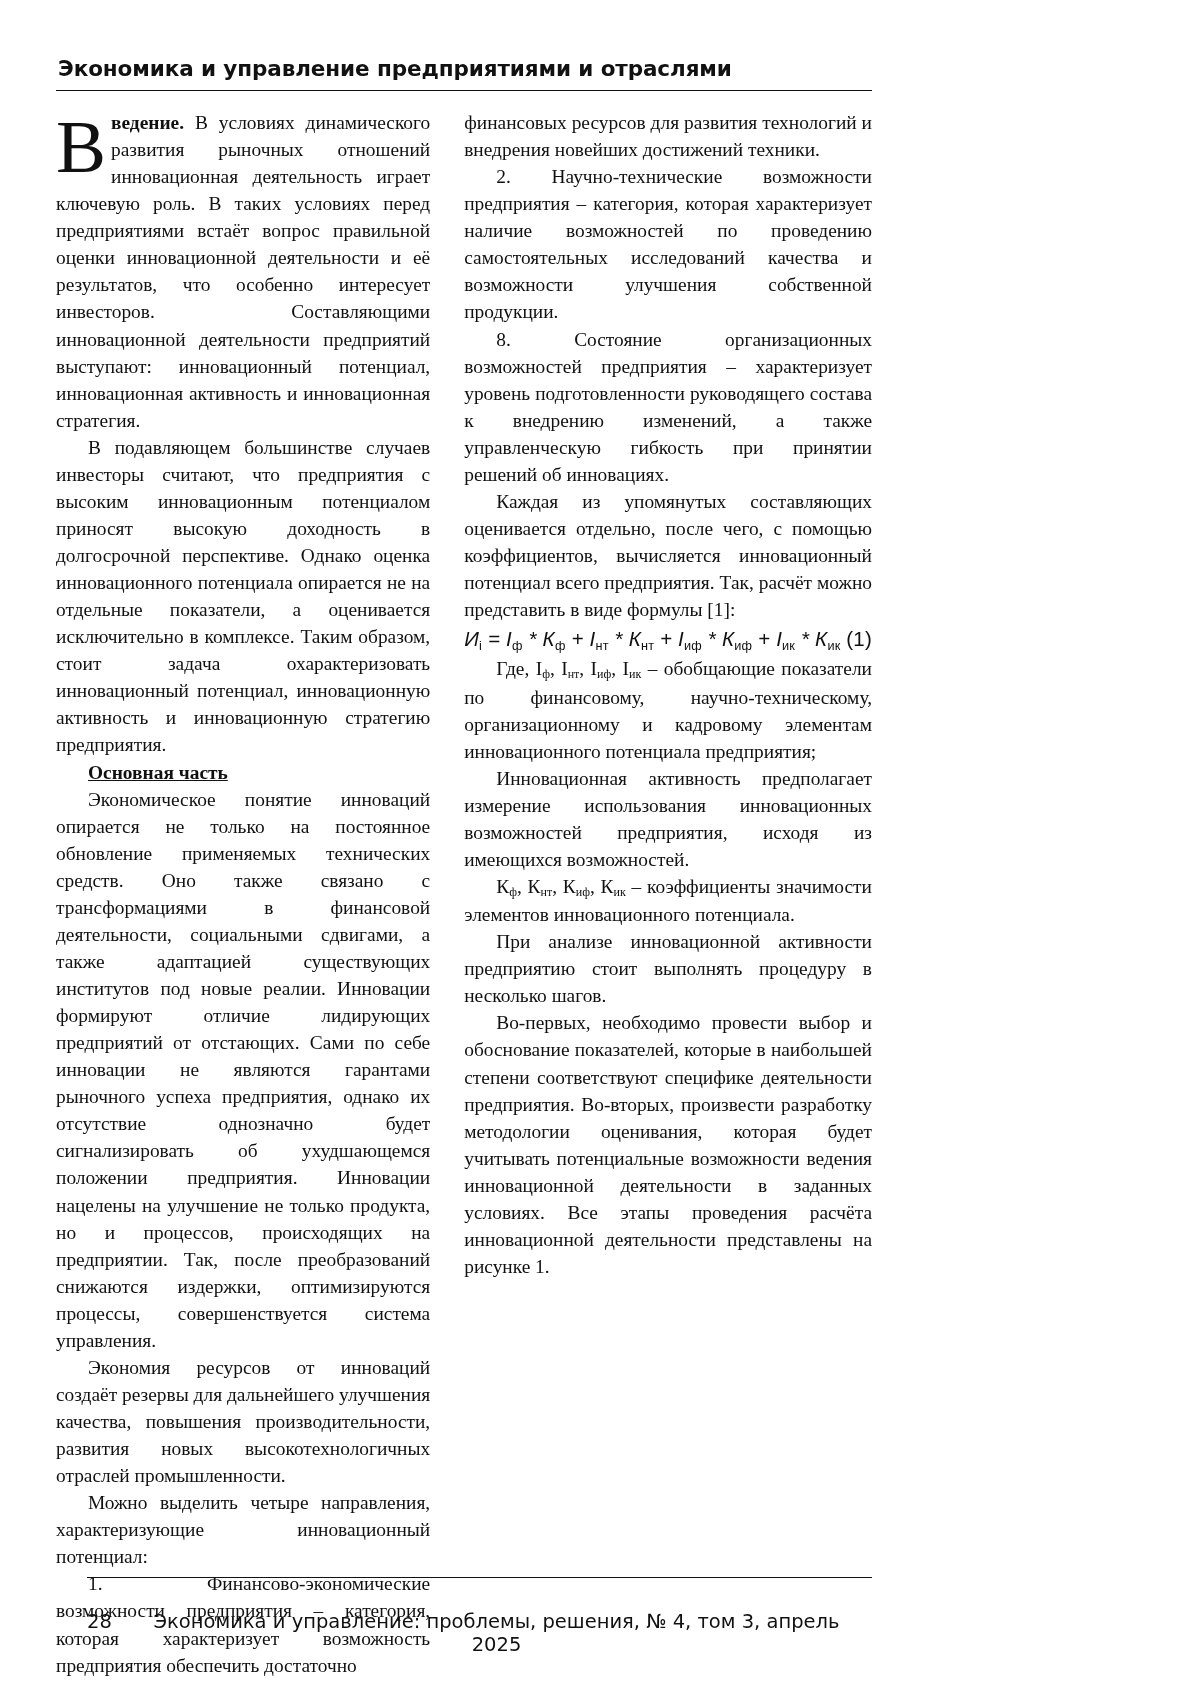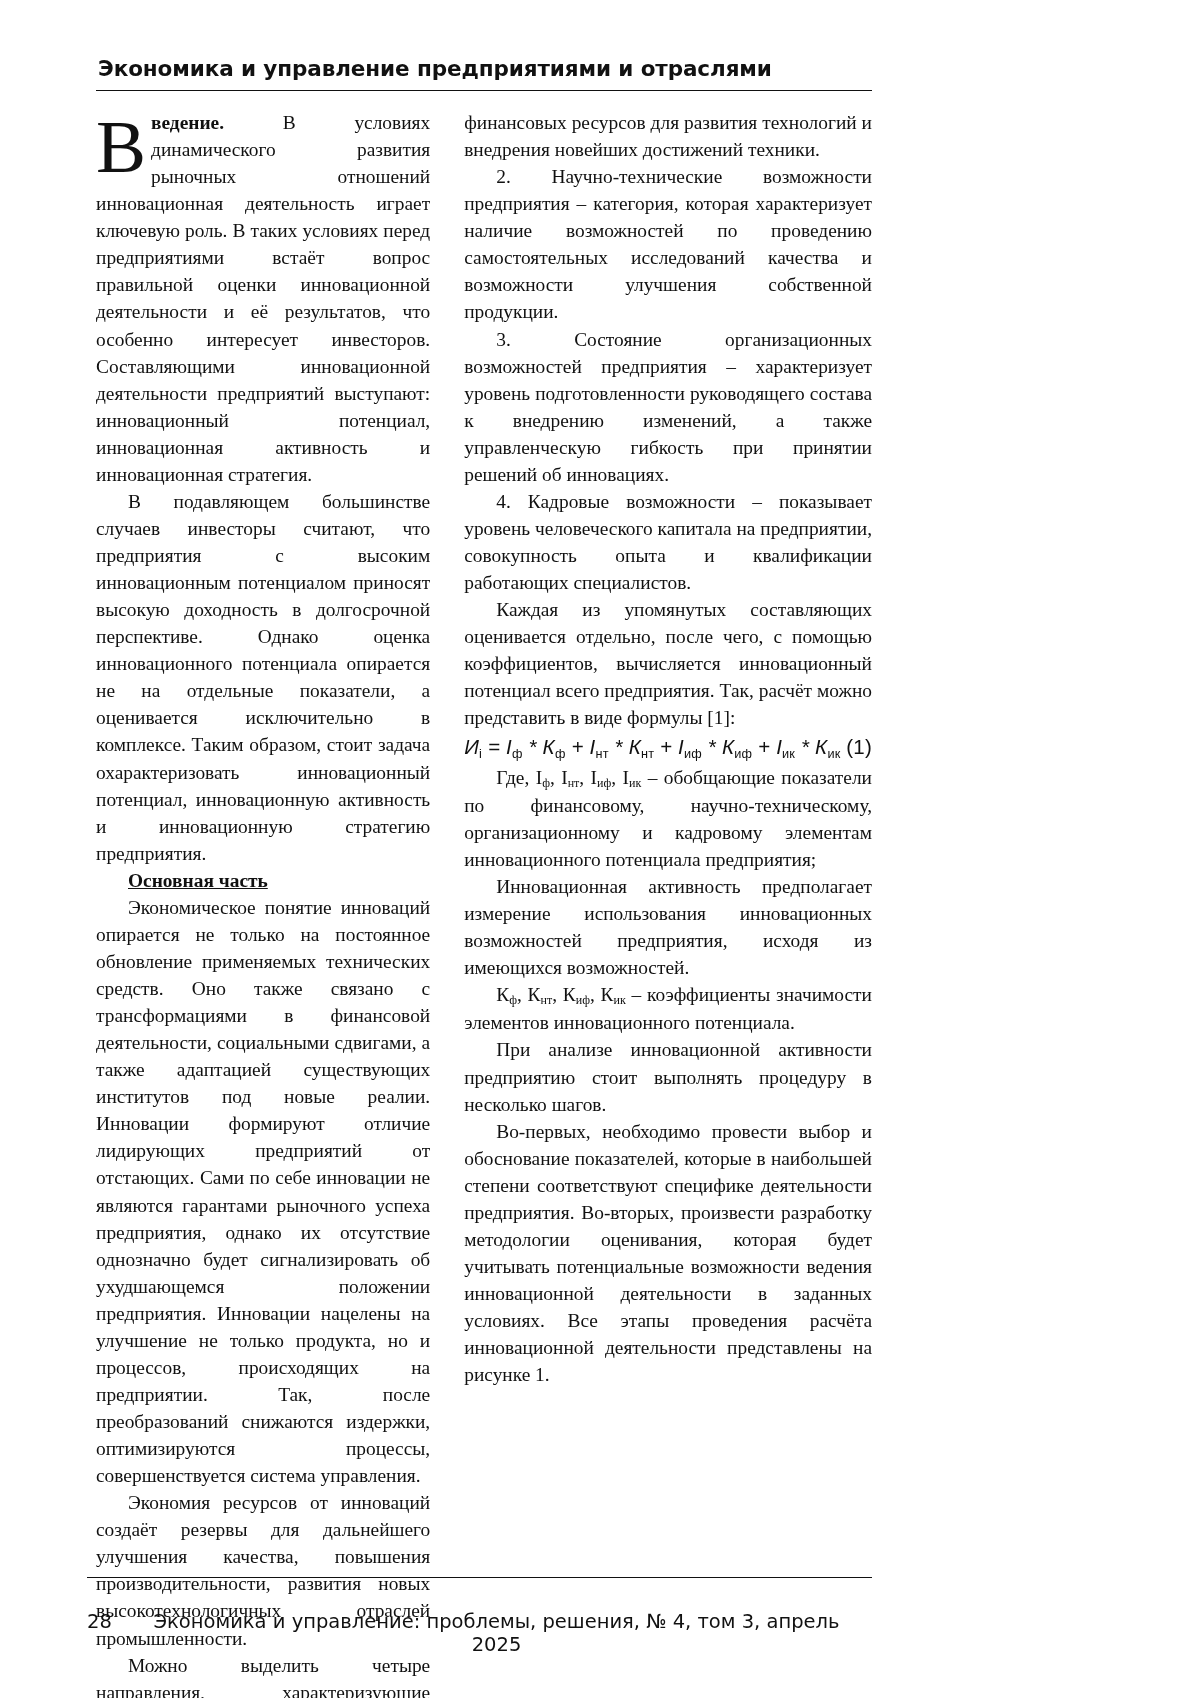--- a/index.html
+++ b/index.html
@@ -14,21 +14,21 @@
     color: #111111;
     position: relative;
     overflow: hidden;
   }
   .page {
     position: absolute;
     left: 0; top: 0;
     width: 968px;
     height: 1698px;
     box-sizing: border-box;
-    padding: 56px 96px 40px 96px;
+    padding: 56px 96px 40px 56px;
   }
   
   .header {
     font-family: "DejaVu Sans", sans-serif;
     font-weight: bold;
     font-size: 21.5px;
     letter-spacing: -0.1px;
     color: #111;
     padding-left: 2px;
   }
@@ -152,23 +152,22 @@
       <p class="indent">1. Финансово-экономические возможности предприятия – категория, которая характеризует возможность предприятия обеспечить достаточно</p>
 
     </div>
 
     <div class="col">
 
       <p>финансовых ресурсов для развития технологий и внедрения новейших достижений техники.</p>
 
       <p class="indent">2. Научно-технические возможности предприятия – категория, которая характеризует наличие возможностей по проведению самостоятельных исследований качества и возможности улучшения собственной продукции.</p>
 
-      <p class="indent">3. Состояние организационных возможностей предприятия – характеризует уровень подготовленности руководящего состава к внедрению изменений, а также управленческую гибкость при принятии решений об инновациях.</p>
+      <p class="indent">8. Состояние организационных возможностей предприятия – характеризует уровень подготовленности руководящего состава к внедрению изменений, а также управленческую гибкость при принятии решений об инновациях.</p>
 
-      <p class="indent">4. Кадровые возможности – показывает уровень человеческого капитала на предприятии, совокупность опыта и квалификации работающих специалистов.</p>
 
       <p class="indent">Каждая из упомянутых составляющих оценивается отдельно, после чего, с помощью коэффициентов, вычисляется инновационный потенциал всего предприятия. Так, расчёт можно представить в виде формулы [1]:</p>
 
       <p class="formula">И<sub>i</sub> = I<sub>ф</sub> * К<sub>ф</sub> + I<sub>нт</sub> * К<sub>нт</sub> + I<sub>иф</sub> * К<sub>иф</sub> + I<sub>ик</sub> * К<sub>ик</sub> <span class="num">(1)</span></p>
 
       <p class="indent">Где, I<sub>ф</sub>, I<sub>нт</sub>, I<sub>иф</sub>, I<sub>ик</sub> – обобщающие показатели по финансовому, научно-техническому, организационному и кадровому элементам инновационного потенциала предприятия;</p>
 
       <p class="indent">Инновационная активность предполагает измерение использования инновационных возможностей предприятия, исходя из имеющихся возможностей.</p>
 
       <p class="indent">К<sub>ф</sub>, К<sub>нт</sub>, К<sub>иф</sub>, К<sub>ик</sub> – коэффициенты значимости элементов инновационного потенциала.</p>

